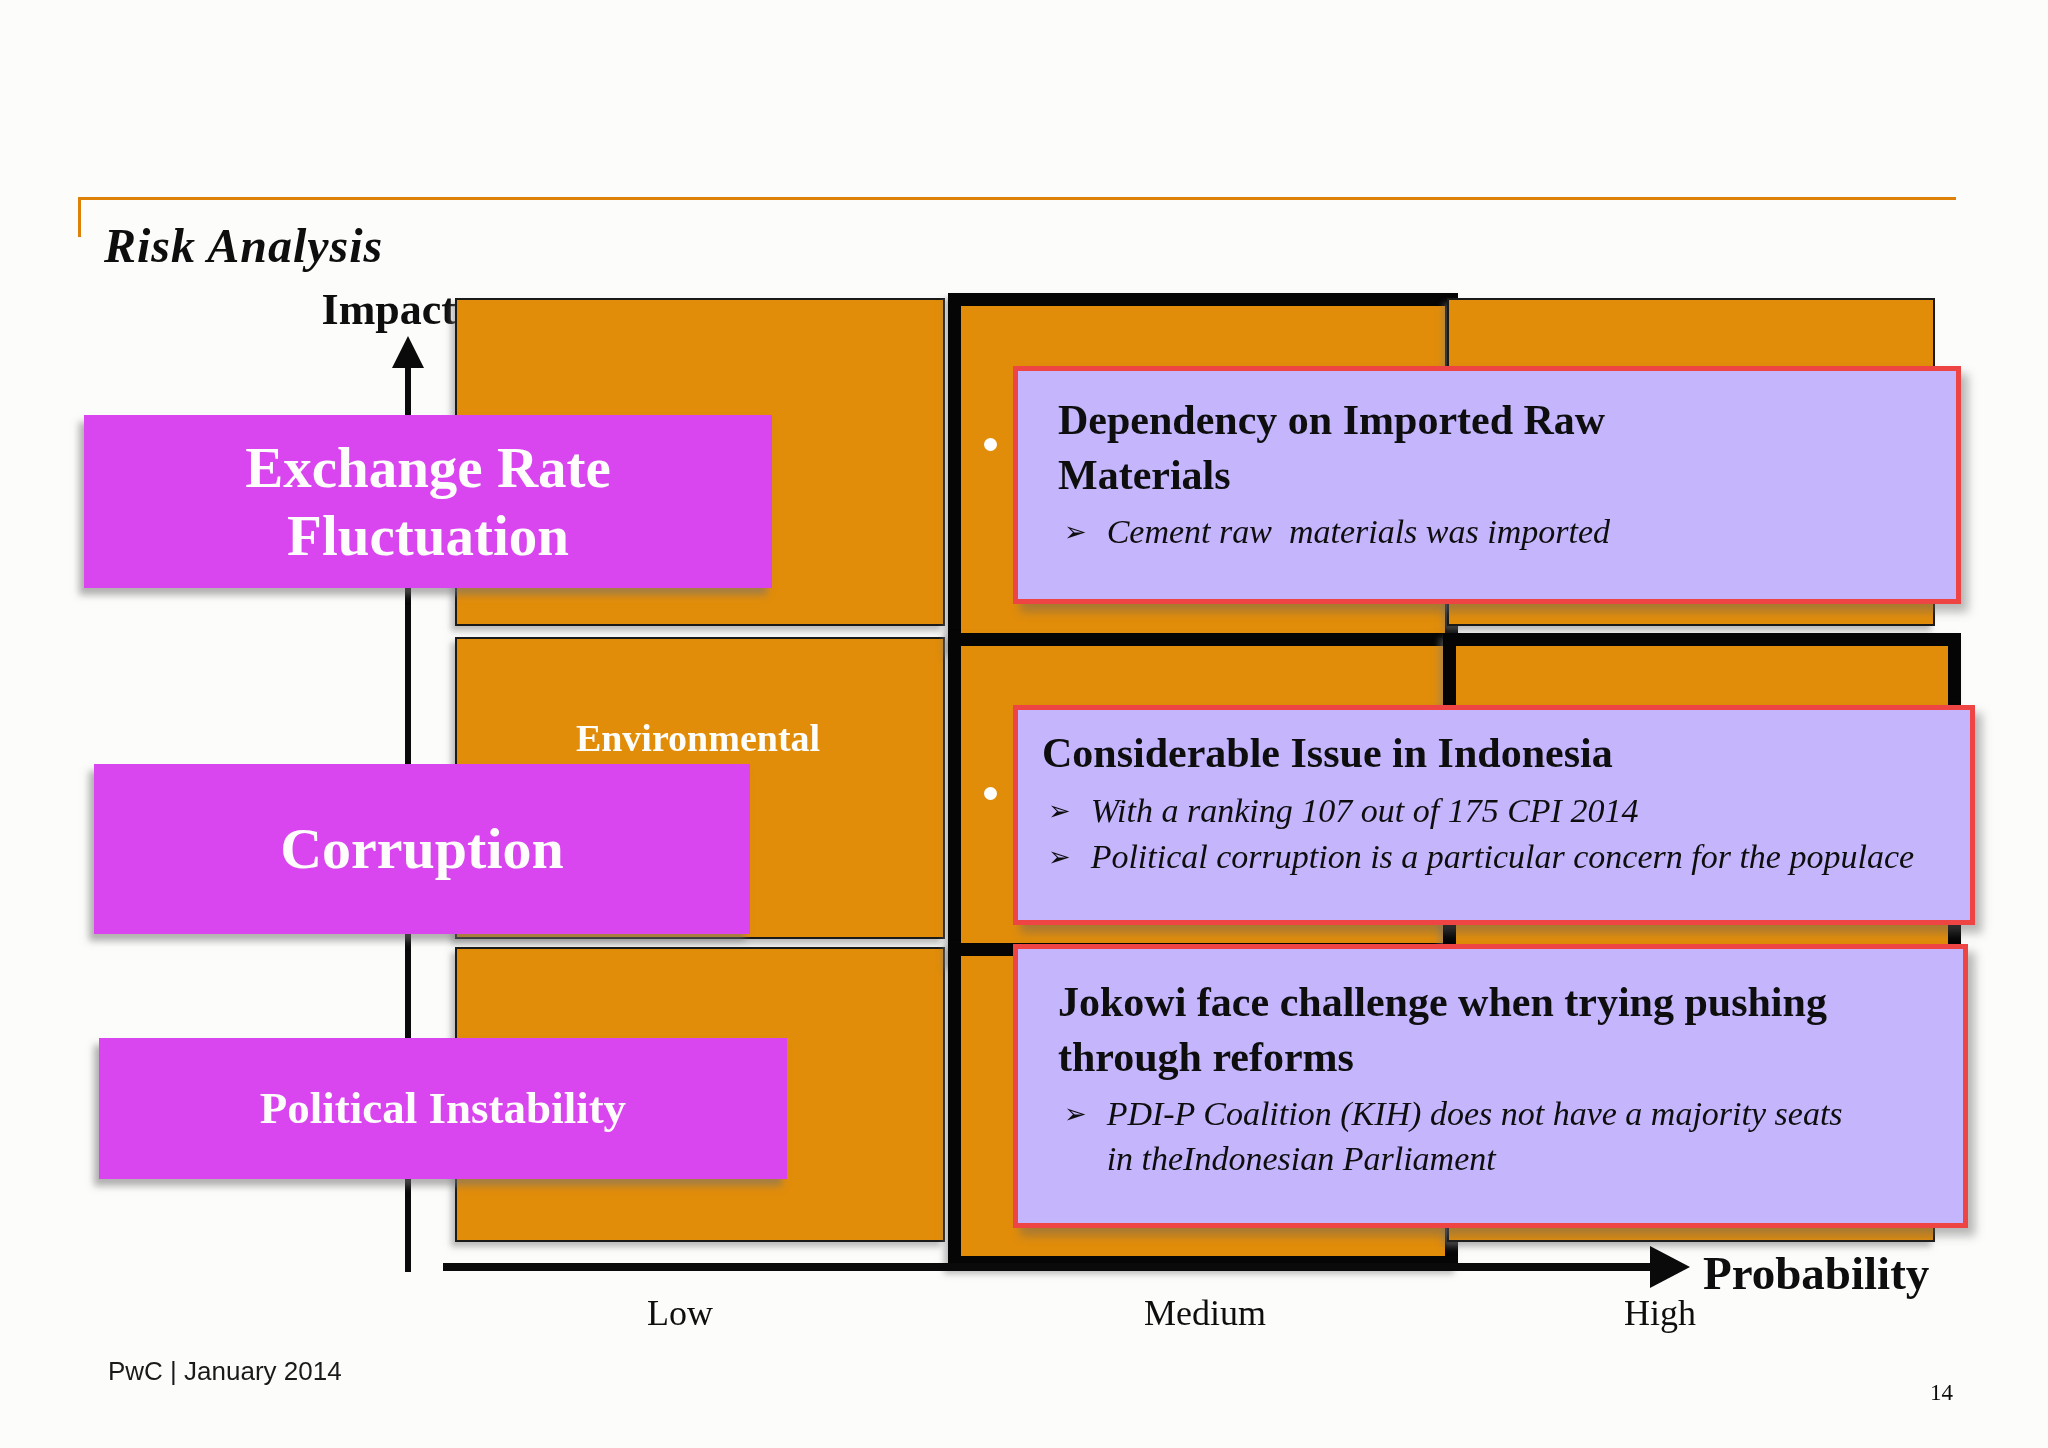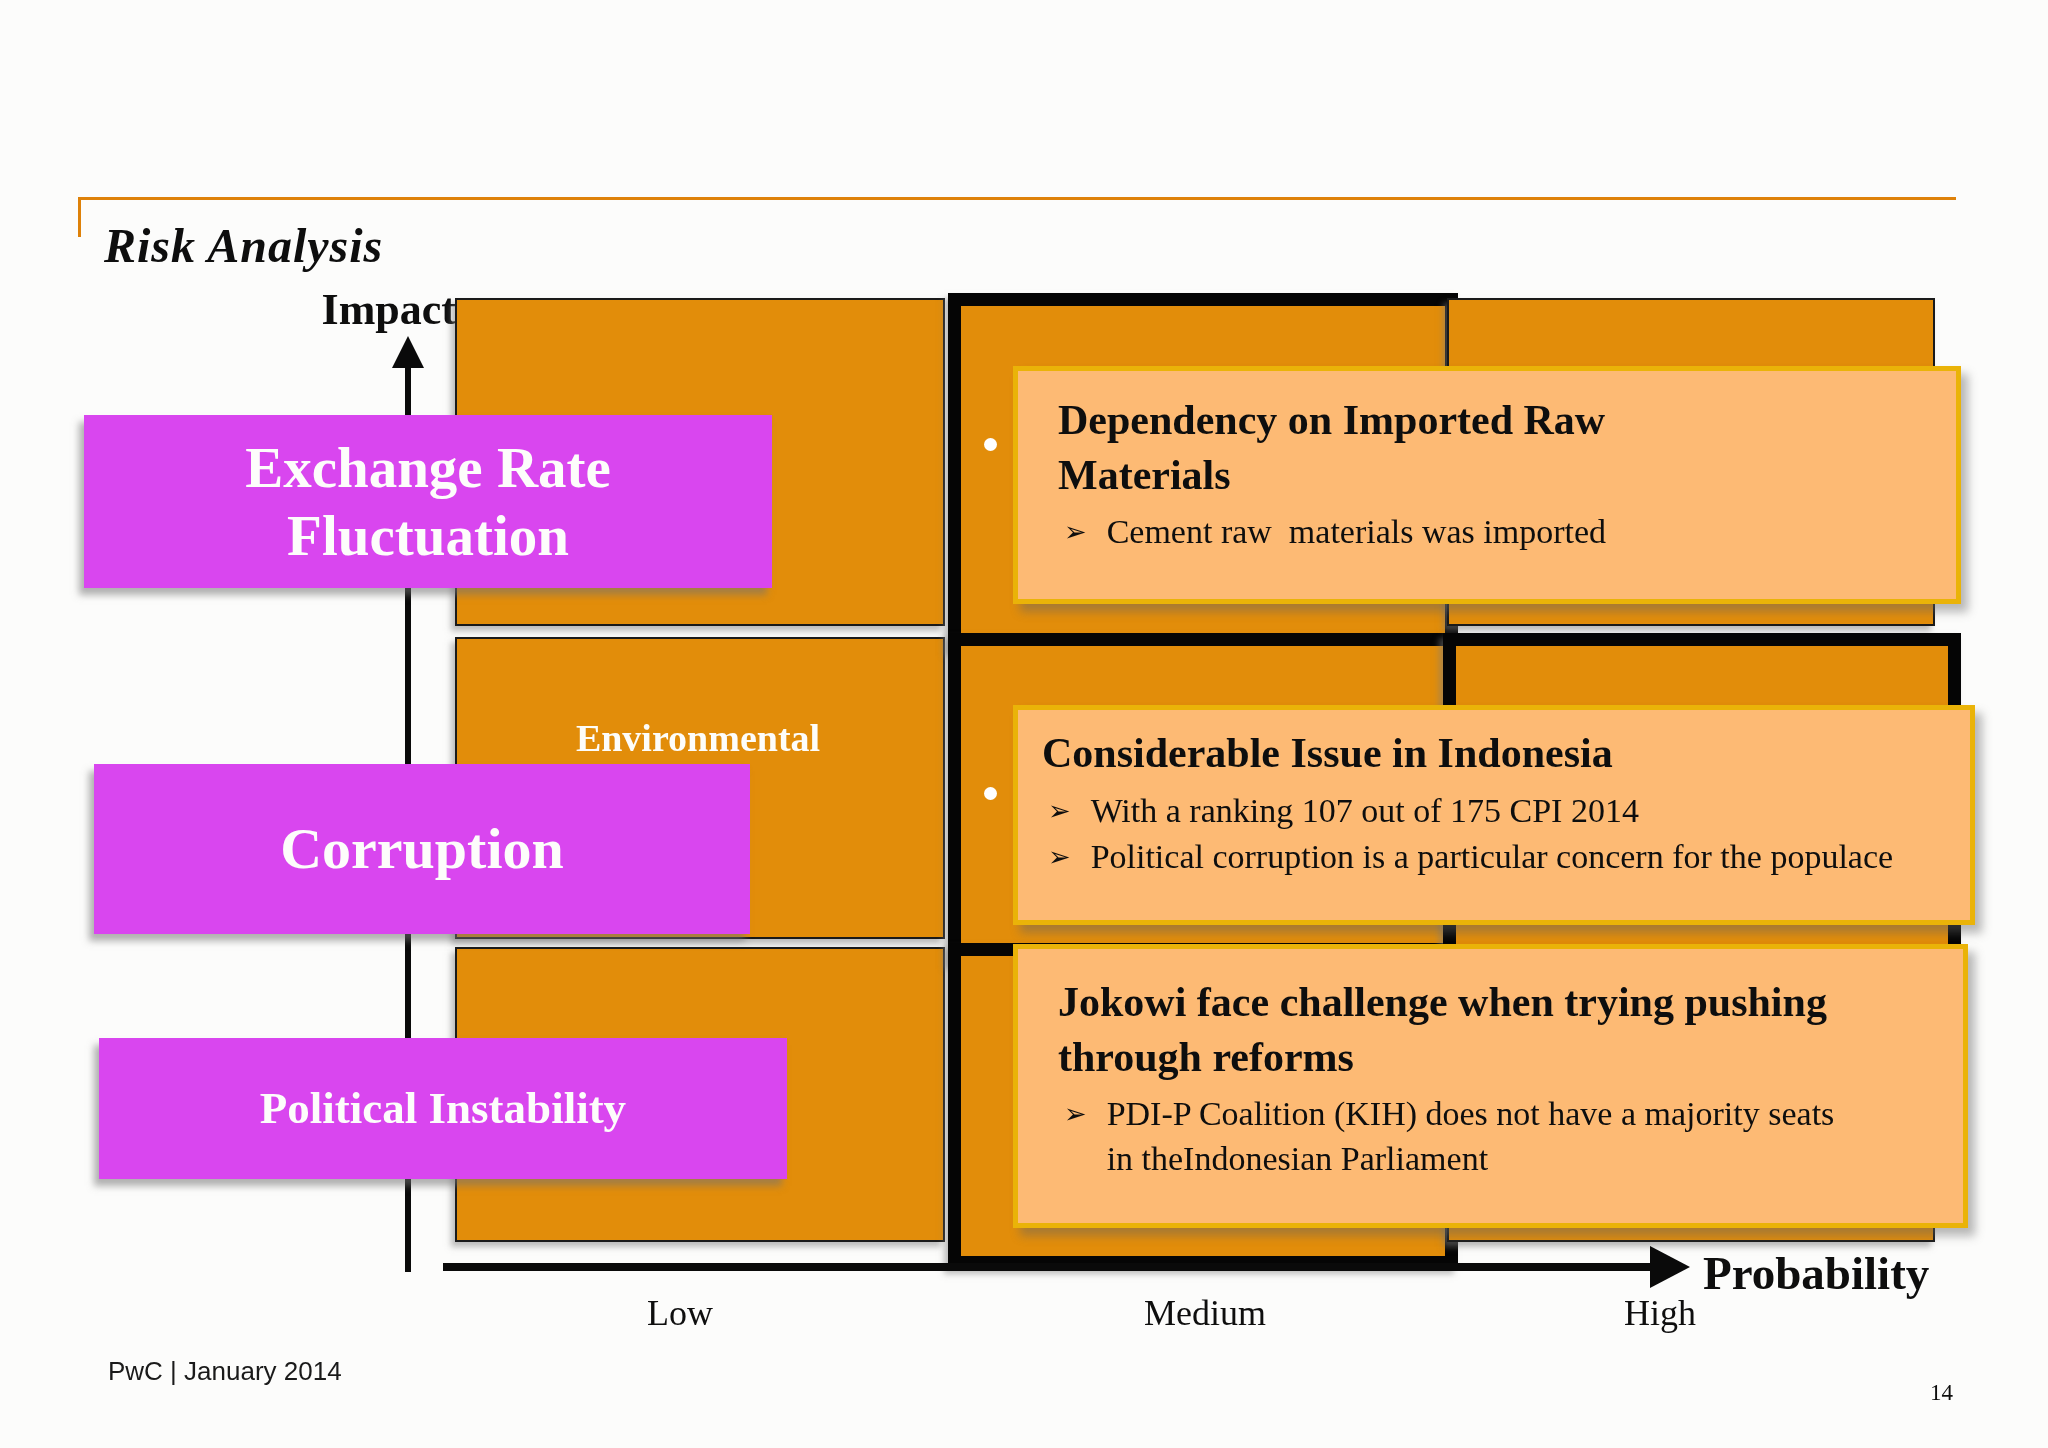--- a/index.html
+++ b/index.html
@@ -51,32 +51,32 @@
   .rl1{left:84px;top:415px;width:688px;height:173px;font-size:57px;padding:0 24px;box-sizing:border-box;}
   .rl2{left:94px;top:764px;width:656px;height:170px;font-size:58px;}
   .rl3{left:99px;top:1038px;width:688px;height:141px;font-size:45px;}
 
   
   .dot{position:absolute;width:13px;height:13px;border-radius:50%;background:#ffffff;z-index:12;}
   .dot1{left:984px;top:438px;}
   .dot2{left:984px;top:787px;}
 
   
-  .callout{position:absolute;z-index:10;background:#fdba74;border:5px solid #eab308;
+  .callout{position:absolute;z-index:10;background:#c4b5fd;border:5px solid #ef4444;
     box-sizing:border-box;box-shadow:7px 8px 9px rgba(100,100,100,0.45);}
   .co1{left:1013px;top:366px;width:948px;height:238px;padding:22px 40px;}
   .co2{left:1013px;top:705px;width:962px;height:220px;padding:16px 24px;}
   .co3{left:1013px;top:944px;width:955px;height:284px;padding:26px 40px;}
   .co-title{font-size:42px;font-weight:bold;line-height:1.3;}
   .co1 .co-title{max-width:720px;}
   .co3 .co-title{max-width:860px;}
   .co-bullets{margin-top:8px;}
   .co-bullet{display:flex;align-items:flex-start;font-size:34px;line-height:1.32;margin-top:2px;}
   .co-marker{font-family:"DejaVu Sans", sans-serif;font-size:27px;margin:4px 20px 0 6px;flex:0 0 auto;}
-  .co-text{white-space:pre-wrap;}
+  .co-text{white-space:pre-wrap;font-style:italic;}
   .co3 .co-text{max-width:760px;}
   .co2 .co-text{max-width:830px;}
 
   
   .footer{position:absolute;left:108px;top:1356px;font-family:"Liberation Sans", sans-serif;
     font-size:26px;color:#1a1a1a;}
   .page-num{position:absolute;left:1930px;top:1380px;width:60px;font-size:23px;}
 </style>
 </head>
 <body>

